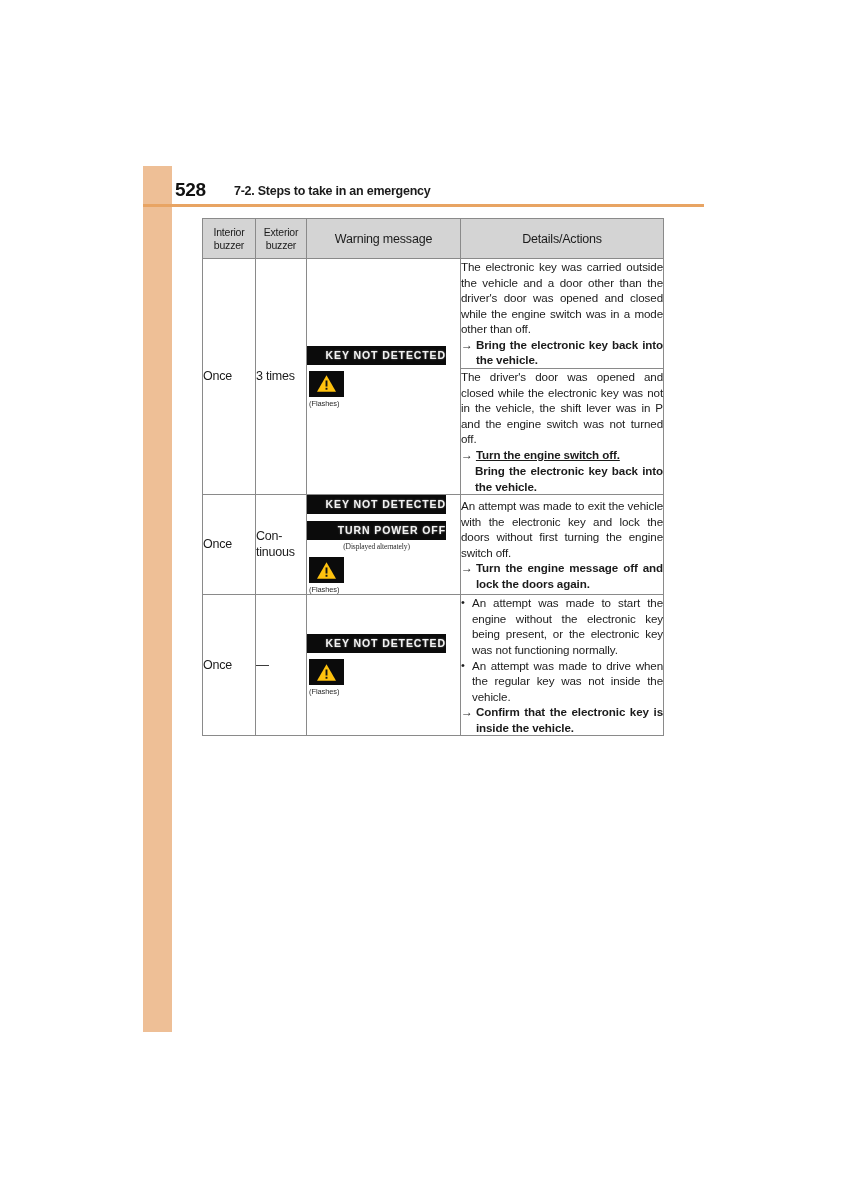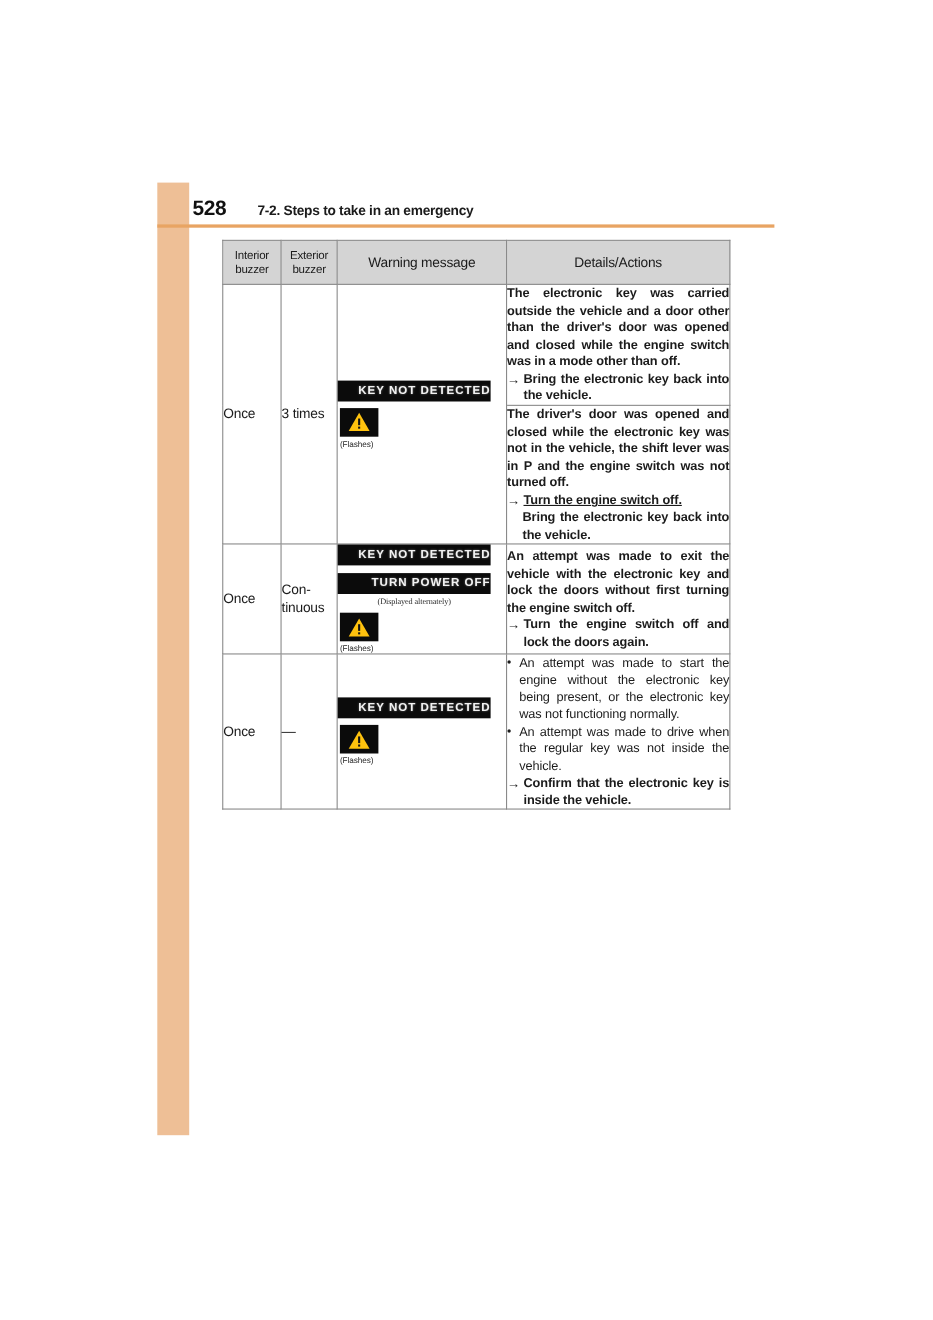--- a/index.html
+++ b/index.html
@@ -171,21 +171,20 @@
   .details-inner {
     font-size: 11.6px;
     line-height: 1.345;
     letter-spacing: -0.1px;
     color: #1b1b1b;
   }
   .dp {
     text-align: justify;
     text-align-last: left;
     margin: 0;
-    font-weight: bold;
   }
   .action {
     font-weight: bold;
     display: flex;
     margin-top: 0px;
   }
   .action .arrow {
     flex: 0 0 auto;
     margin-right: 3px;
     font-weight: normal;
@@ -325,21 +324,21 @@
               </svg>
             </div>
             <div class="flashes">(Flashes)</div>
           </div>
         </td>
         <td class="details-cell" style="vertical-align:middle">
           <div class="details-inner">
             <div class="dp">An attempt was made to exit the vehicle with the electronic key and lock the doors without first turning the engine switch off.</div>
             <div class="action">
               <span class="arrow">→</span>
-              <span class="atext">Turn the engine switch off and lock the doors again.</span>
+              <span class="atext">Turn the engine message off and lock the doors again.</span>
             </div>
           </div>
         </td>
       </tr>
 
       <tr>
         <td class="buzzer-cell">Once</td>
         <td class="buzzer-cell">
           <span class="dash">—</span>
         </td>

